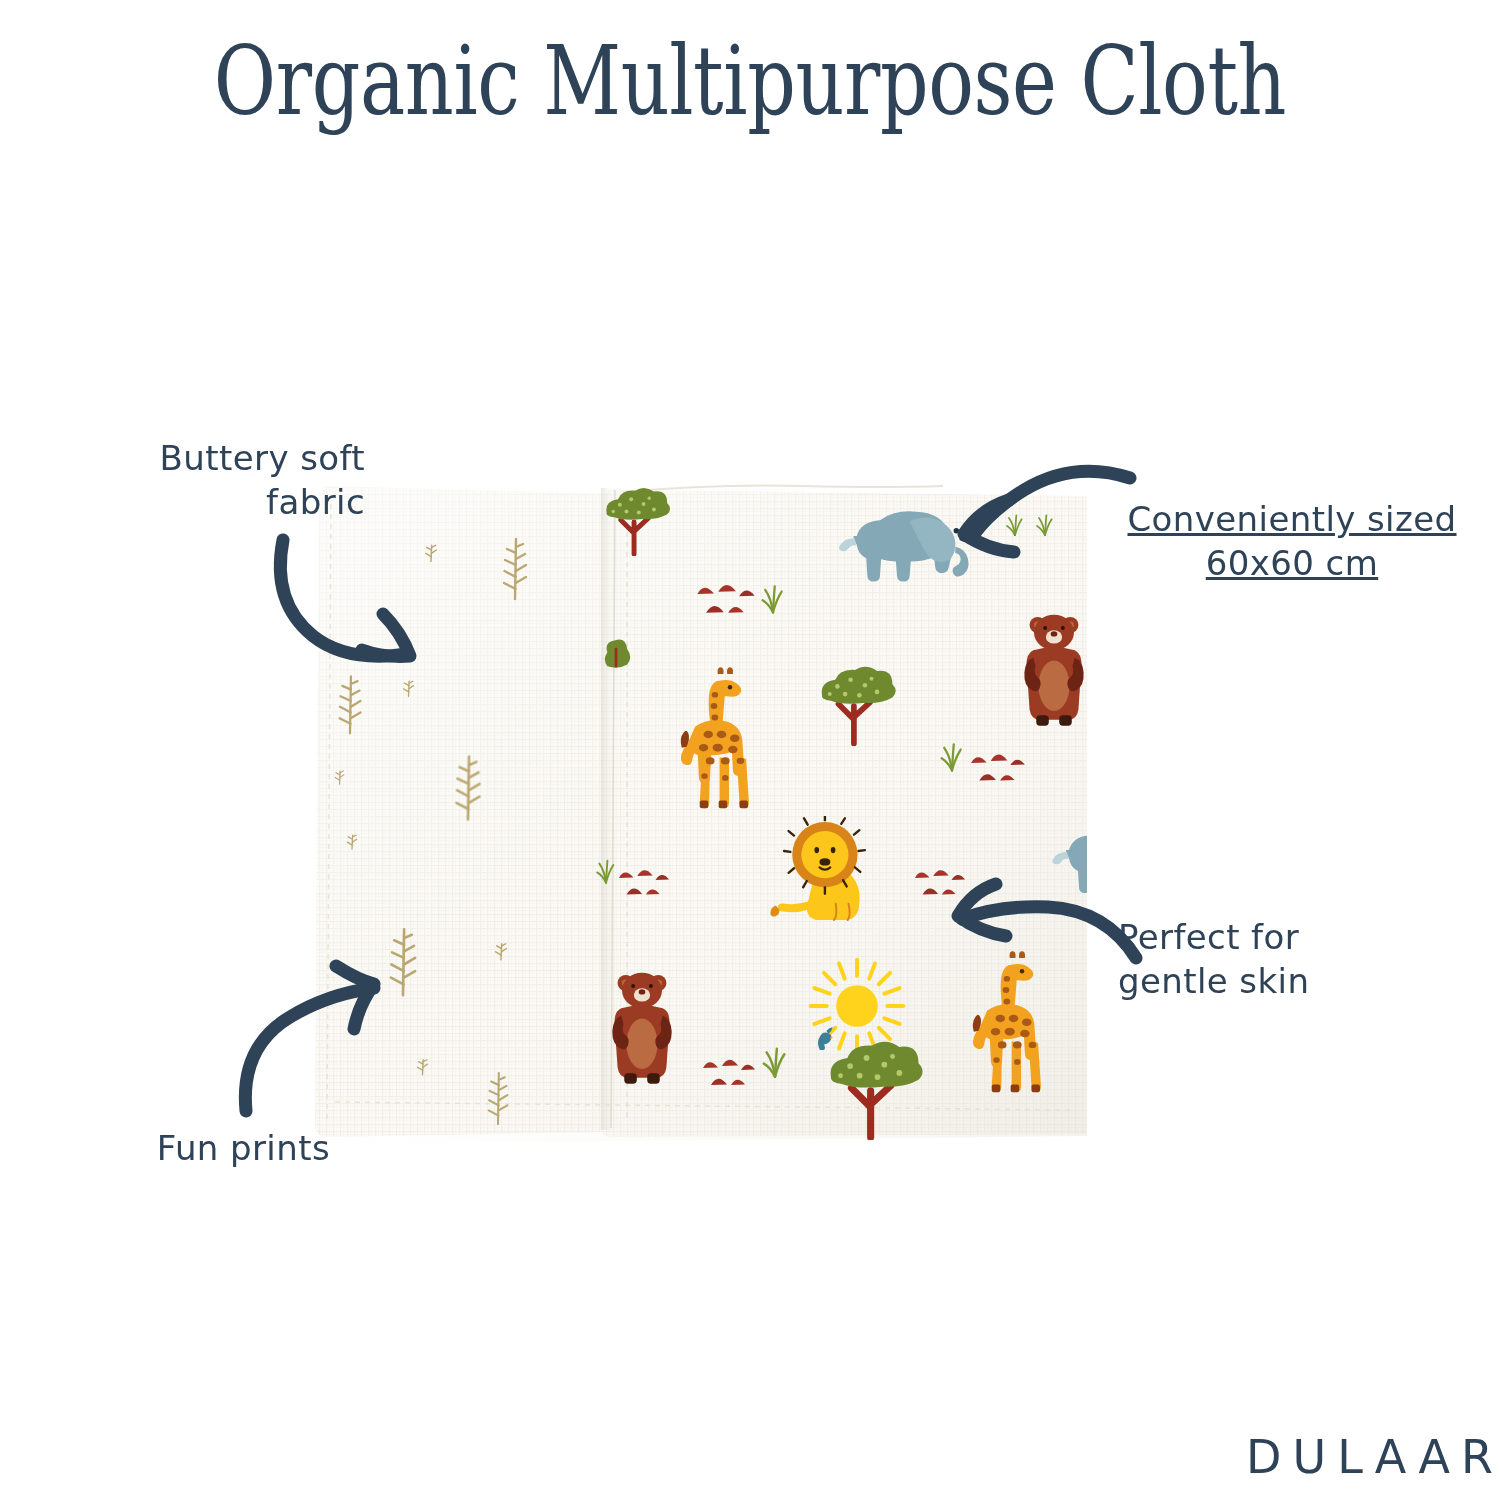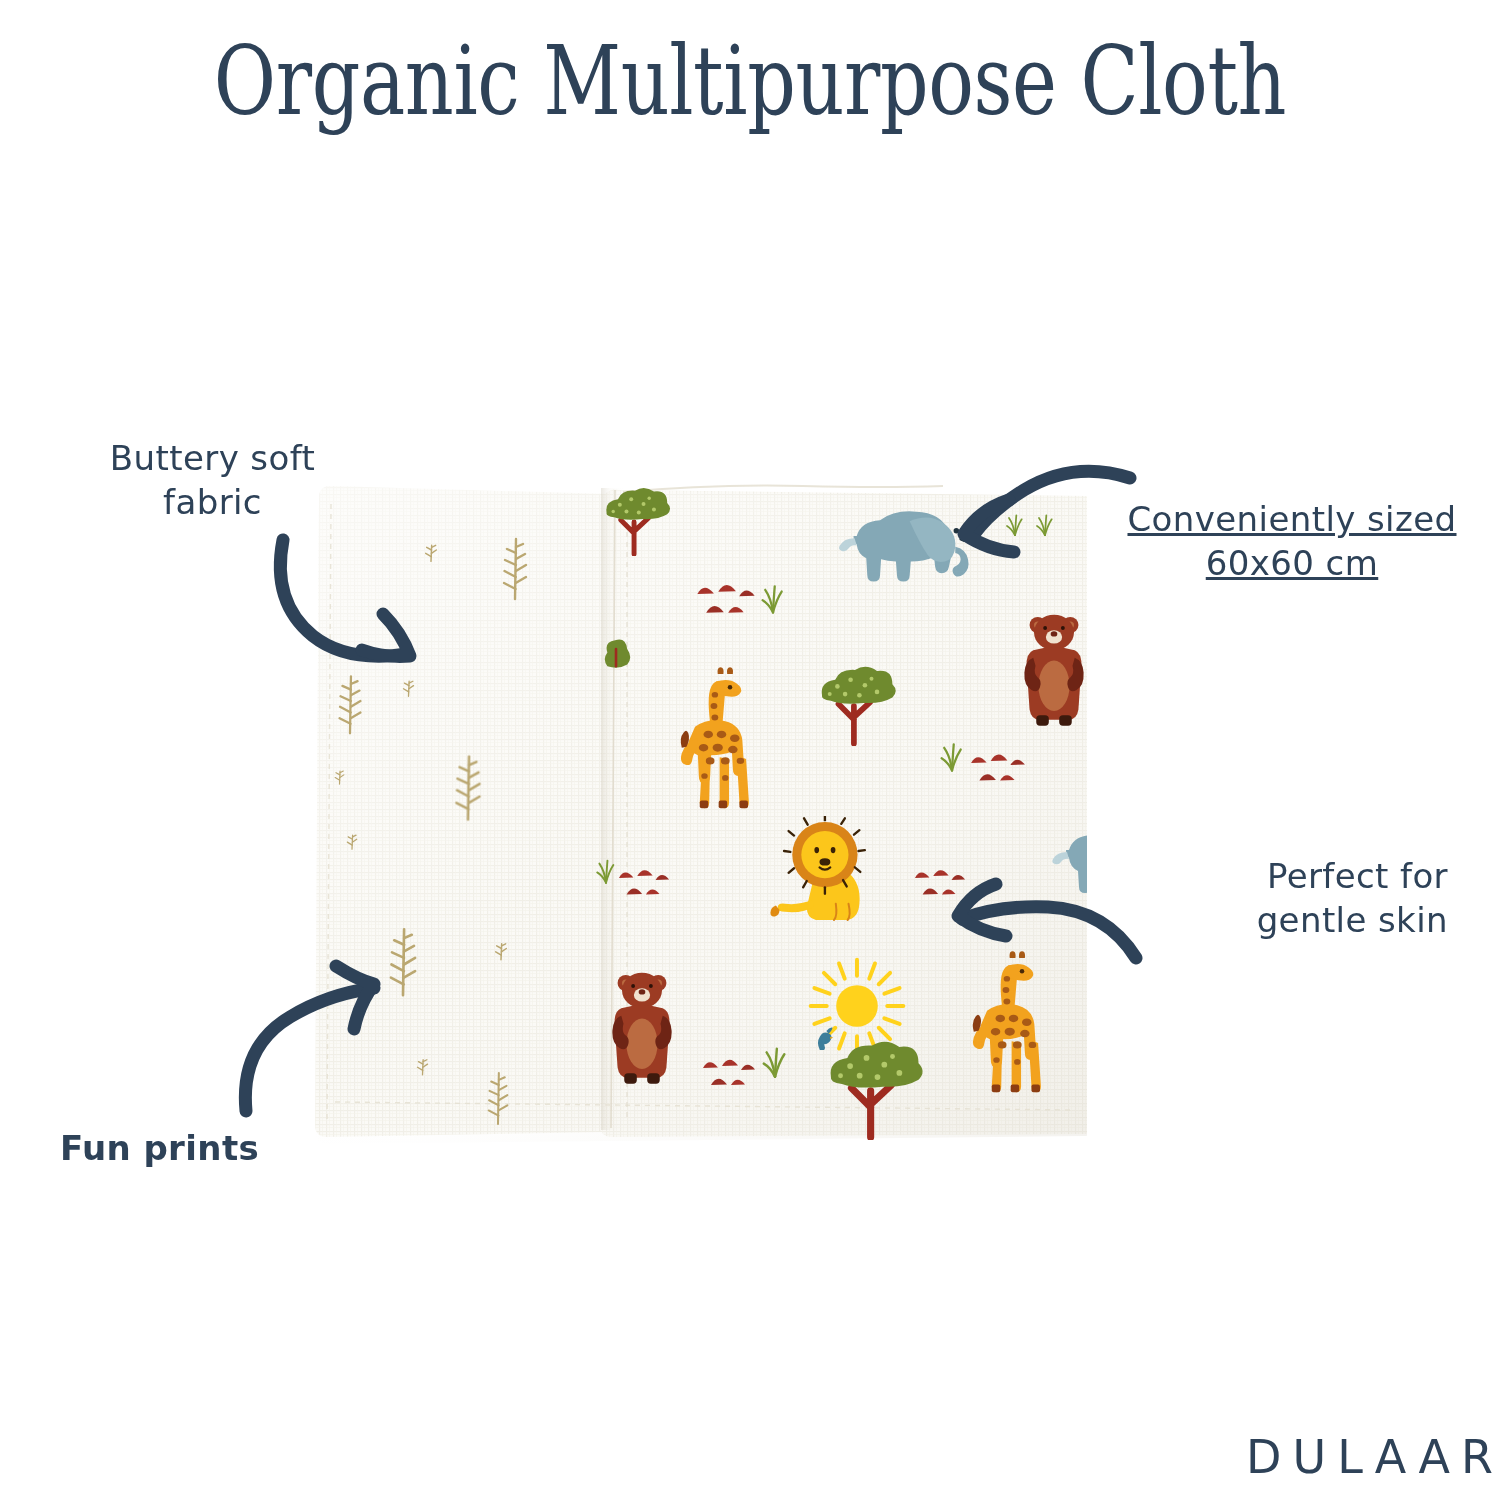--- a/index.html
+++ b/index.html
@@ -50,38 +50,37 @@
     font-family: "DejaVu Sans", sans-serif;
     font-size: 34px;
     line-height: 1.30;
     font-weight: 400;
     letter-spacing: 0.4px;
     white-space: pre-line;
   }
   .callout-buttery {
     left: 60px; top: 436px;
     width: 305px;
-    text-align: center;
+    text-align: right;
   }
   .callout-sized {
     left: 1112px; top: 497px;
     width: 360px;
     text-align: center;
     text-decoration: underline;
   }
   .callout-gentle {
-    left: 1118px; top: 854px;
+    left: 1118px; top: 915px;
     width: 330px;
-    text-align: right;
+    text-align: left;
   }
   .callout-fun {
     left: 60px; top: 1126px;
     width: 270px;
-    text-align: left;
-    font-weight: bold;
+    text-align: right;
   }
 
   
   .arrow-layer {
     position: absolute;
     left: 0; top: 0;
     width: 1500px; height: 1500px;
     pointer-events: none;
   }
   .arrow-layer svg { display: block; width: 1500px; height: 1500px; }

